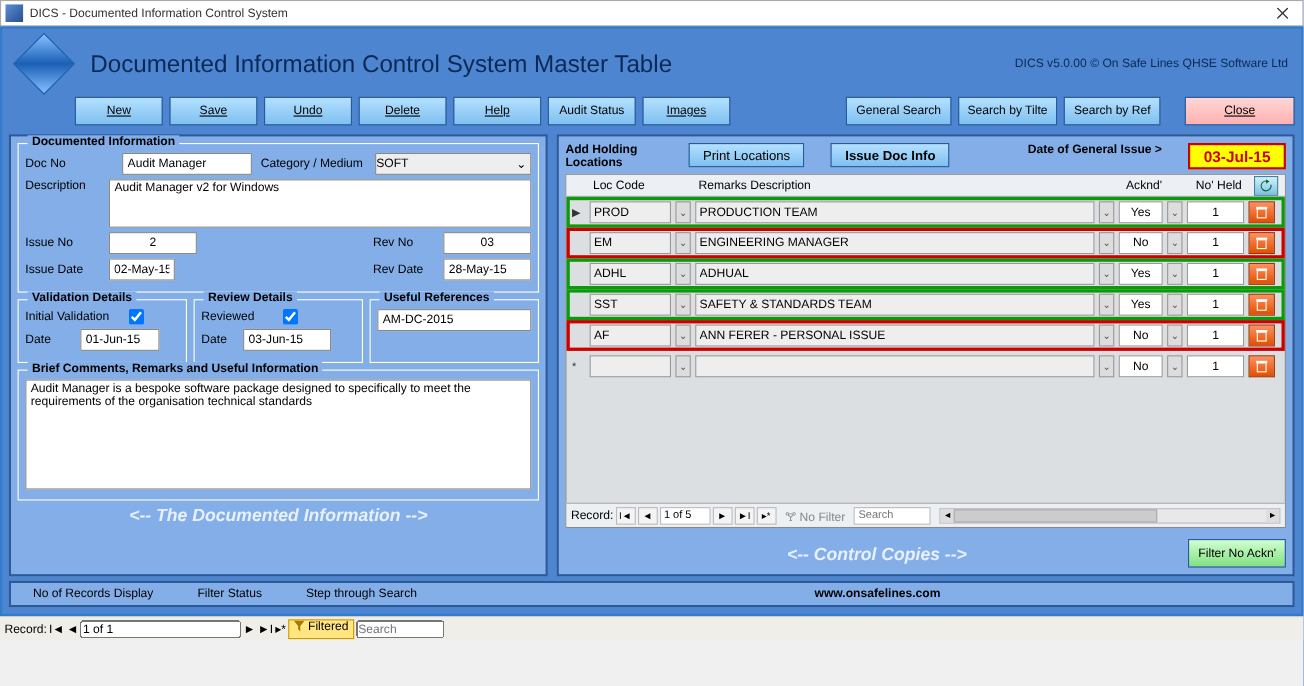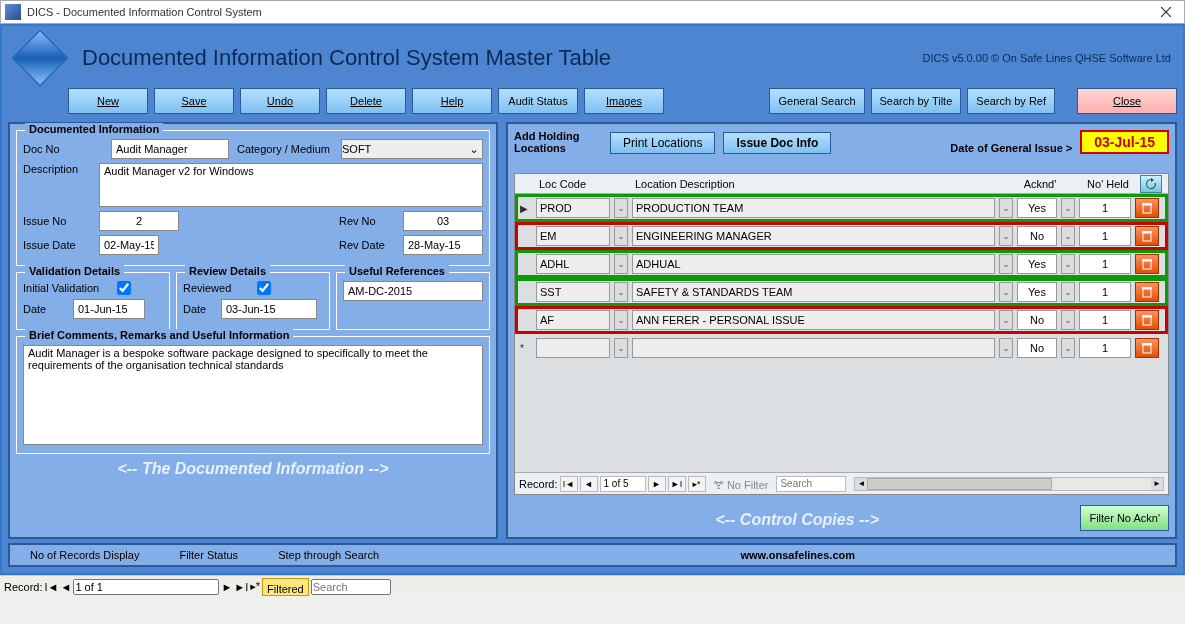--- a/index.html
+++ b/index.html
@@ -38,21 +38,21 @@
 .sel { background: #eee; border: 1px solid #888; height: 20px; font-size: 11px; display: flex; align-items: center; }
 .sel .arrow { margin-left: auto; width: 16px; text-align: center; }
 textarea.inp { height: auto; resize: none; font-family: inherit; }
 input[type=checkbox] { width: 14px; height: 14px; }
 
 .threebox { display: flex; gap: 6px; }
 .threebox .groupbox { flex: 1; }
 
 .footer-label { text-align: center; font-weight: bold; font-style: italic; color: #e8f0ff; font-size: 16px; margin-top: 4px; }
 
-.righttop { display: flex; align-items: flex-end; gap: 8px; margin-bottom: 19px; }
+.righttop { display: flex; align-items: flex-start; gap: 24px; margin-bottom: 4px; }
 .righttop .lbl2 { font-weight: bold; width: 88px; }
 .btn.small { height: 22px; font-size: 12px; text-decoration: none; padding: 0 12px; }
 .datebox { background: #ffff00; color: #cc0000; font-weight: bold; border: 2px solid #cc0000; padding: 2px 12px; font-size: 14px; }
 
 .tablewrap { background: #dcdfe2; border: 1px solid #888; }
 .thead { display: flex; background: #eceff3; border-bottom: 1px solid #aaa; height: 20px; align-items: center; }
 .thead > div { padding: 0 4px; }
 .c-sel { width: 20px; }
 .c-code { width: 78px; }
 .c-dd { width: 18px; text-align: center; color: #555; }
@@ -84,21 +84,21 @@
 .rightfoot { display: flex; align-items: center; margin-top: 10px; }
 .rightfoot .footer-label { flex: 1; }
 .btn.filter { background: linear-gradient(#d0ffd0,#80e080); text-decoration: none; }
 .iconbtn { width: 26px; height: 22px; background: linear-gradient(#d0f0ff,#80c0e0); border: 1px solid #4080a0; cursor: pointer; display: flex; align-items: center; justify-content: center; }
 
 .bottominfo { display: flex; gap: 40px; padding: 4px 20px; background: #84aee8; border: 2px solid #2a5a9a; margin-top: 4px; align-items: center; }
 .bottominfo .lblb { color: #000; }
 .bottominfo .website { font-weight: bold; margin-left: auto; margin-right: 300px; }
 
 .bottomnav { background: #efeee9; height: 22px; display: flex; align-items: center; gap: 2px; padding: 0 4px; border-top: 1px solid #ccc; font-size: 10px; }
-.filteredtag { background: #ffe680; border: 1px solid #cc9900; padding: 0 4px; height: 18px; display: flex; align-items: flex-end; gap: 3px; flex-direction: column; }
+.filteredtag { background: #ffe680; border: 1px solid #cc9900; padding: 0 4px; height: 18px; display: flex; align-items: flex-start; gap: 3px; }
 
 svg { display: block; }
 </style>
 </head>
 <body>
 
 <div class="titlebar">
   <div class="icon"></div>
   <div class="title">DICS - Documented Information Control System</div>
   <div class="close">
@@ -180,21 +180,21 @@
           </div>
         </div>
         <div class="groupbox">
           <div class="legend">Review Details</div>
           <div class="row">
             <div class="lbl" style="width:70px">Reviewed</div>
             <input type="checkbox" checked="" style="">
           </div>
           <div class="row">
             <div class="lbl" style="width:34px">Date</div>
-            <input class="inp" style="width: 96px;" value="03-Jun-15">
+            <input class="inp" style="width: 80px;" value="03-Jun-15">
           </div>
         </div>
         <div class="groupbox">
           <div class="legend">Useful References</div>
           <input class="inp" style="width: 100%;" value="AM-DC-2015">
         </div>
       </div>
 
       <div class="groupbox">
         <div class="legend">Brief Comments, Remarks and Useful Information</div>
@@ -212,21 +212,21 @@
         <div style="flex:1"></div>
         <div style="font-weight:bold">Date of General Issue  &gt;</div>
         <div class="datebox">03-Jul-15</div>
       </div>
 
       <div class="tablewrap">
         <div class="thead">
           <div class="c-sel"></div>
           <div class="c-code">Loc Code</div>
           <div class="c-dd"></div>
-          <div class="c-desc">Location Description</div>
+          <div class="c-desc">Remarks Description</div>
           <div class="c-dd"></div>
           <div class="c-ack">Acknd'</div>
           <div class="c-dd"></div>
           <div class="c-held">No' Held</div>
           <div class="c-del">
             <div class="iconbtn" style="width:22px;height:18px">
               <svg width="12" height="12" viewBox="0 0 12 12">
                   <path d="M6 1a5 5 0 1 0 4.9 4H9.8A4 4 0 1 1 6 2v2l3-2-3-2z" fill="#063"></path>
                 </svg>
             </div>

